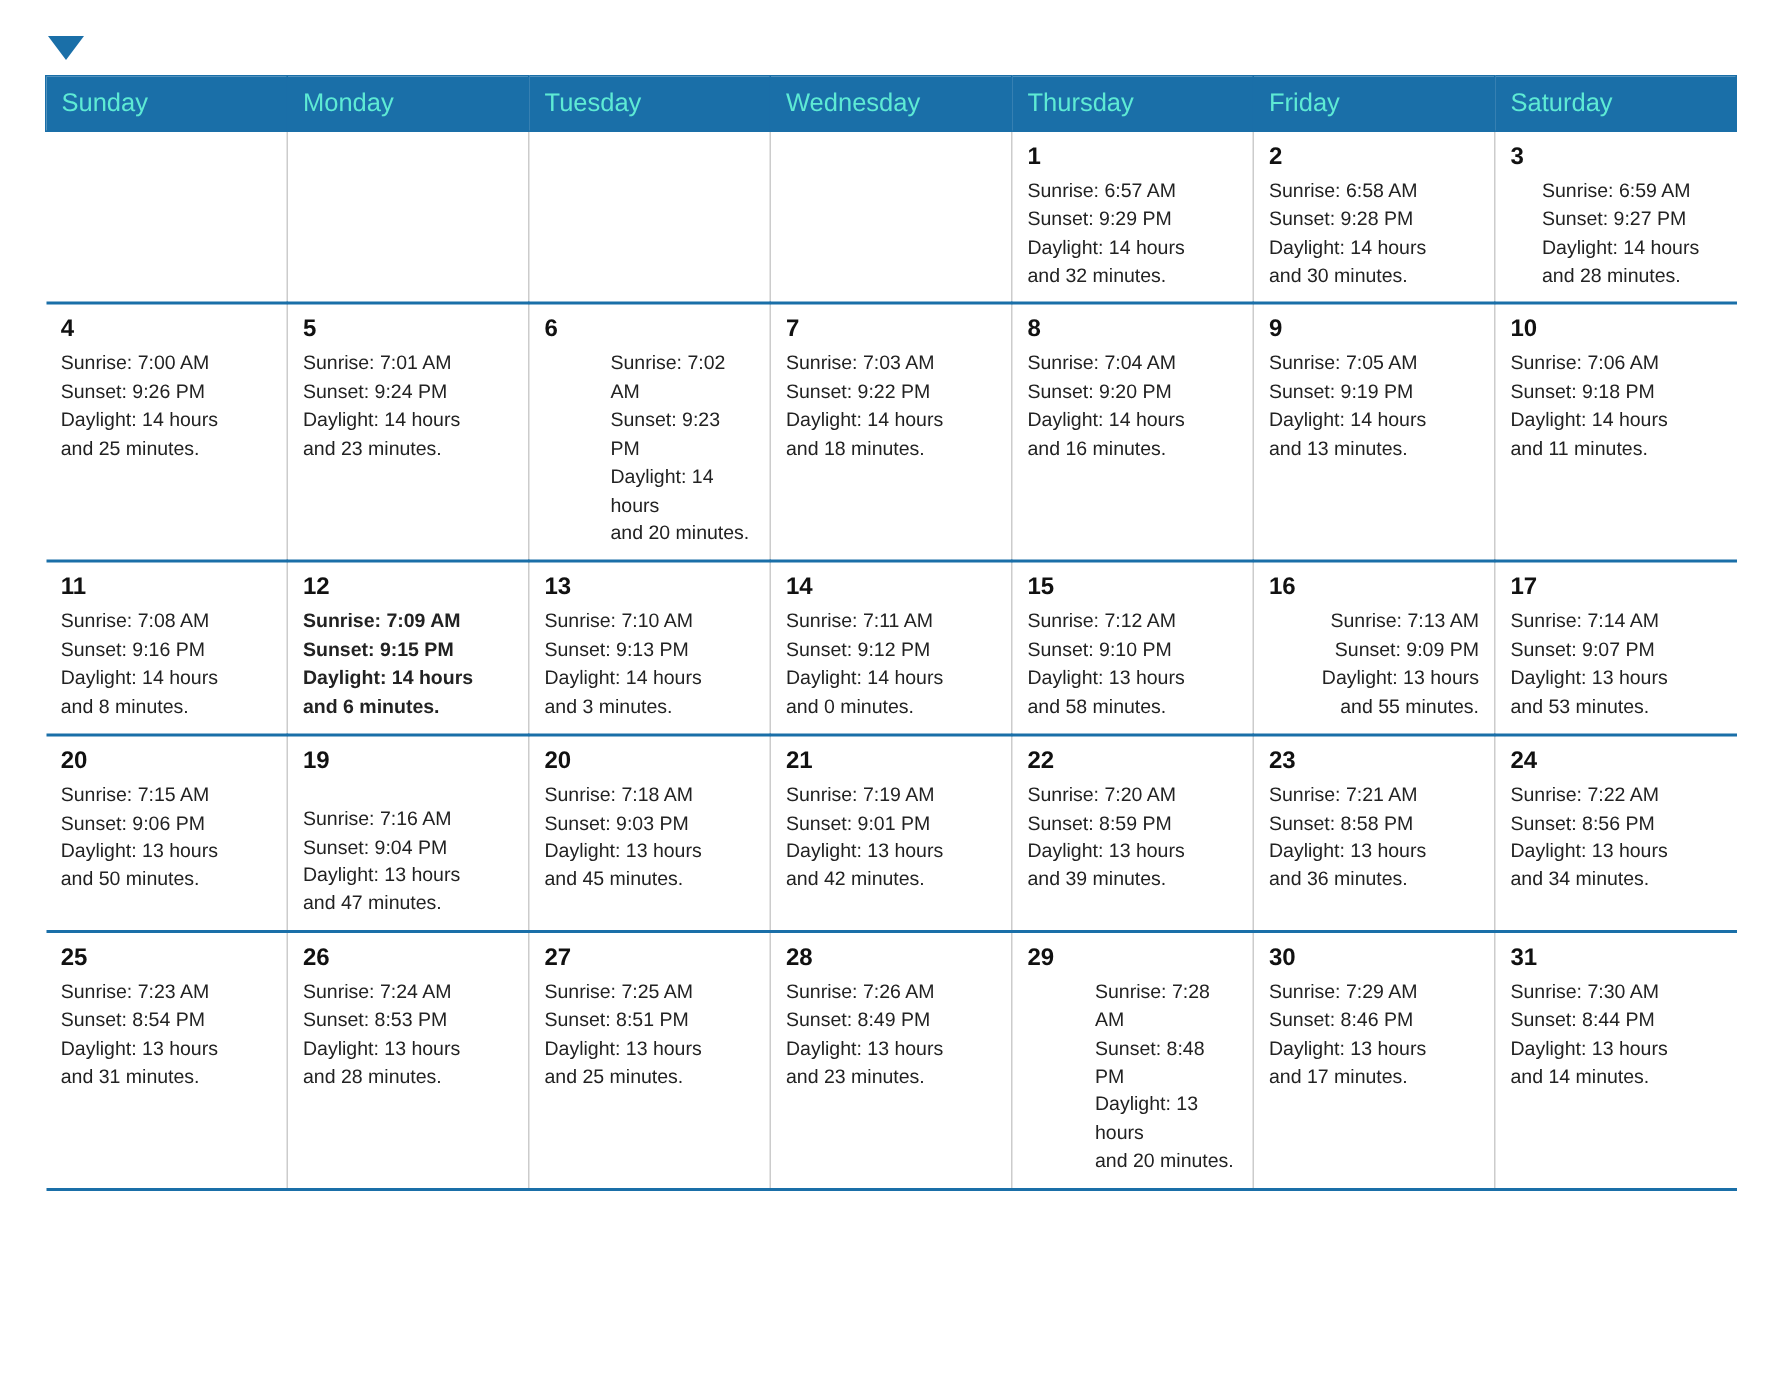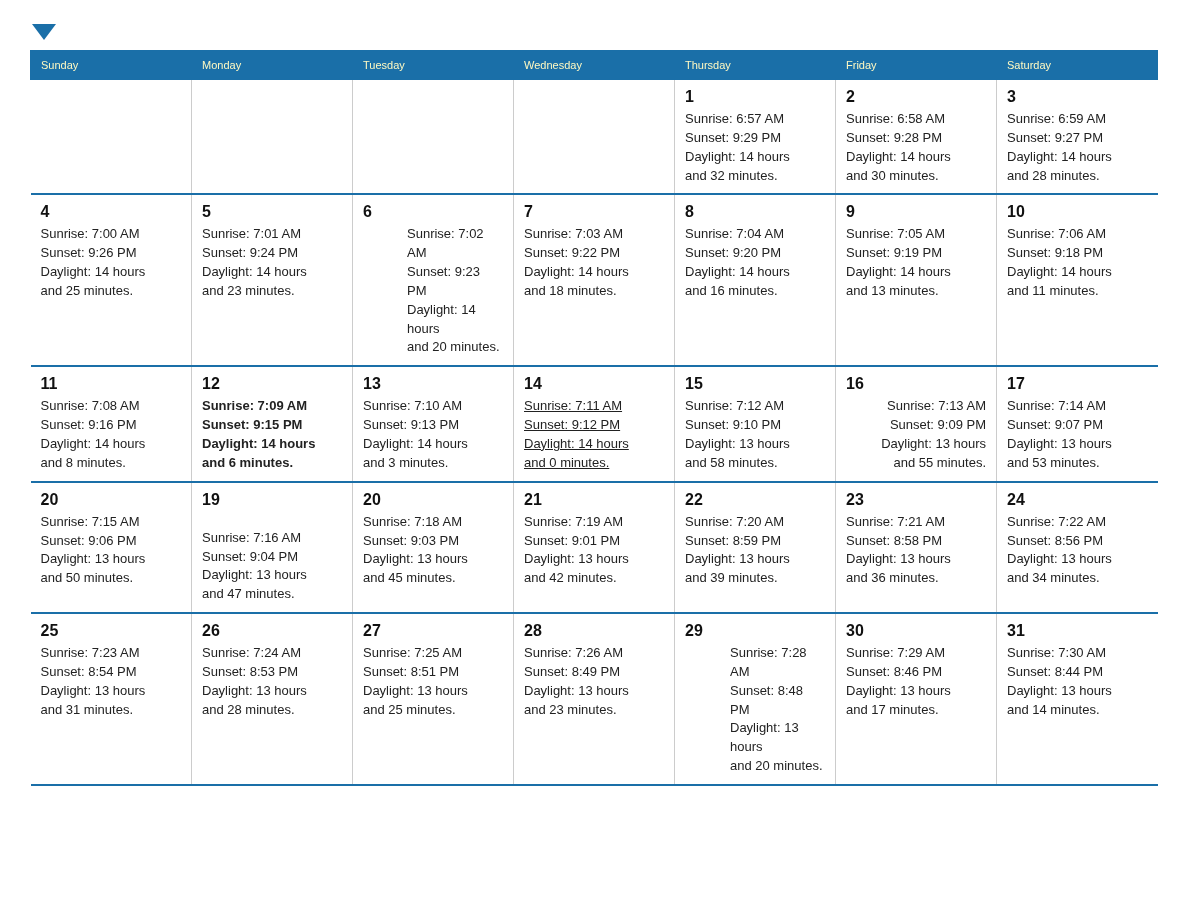--- a/index.html
+++ b/index.html
@@ -51,22 +51,22 @@
       font-size: 20px;
       color: #444;
       margin-top: 4px;
     }
     table {
       width: 100%;
       border-collapse: collapse;
     }
     thead tr th {
       background-color: #1a6fa8;
-      color: #fef9c3;
-      font-size: 11px;
+      color: #5eead4;
+      font-size: 17px;
       font-weight: normal;
       padding: 8px 10px;
       text-align: left;
       border: 1px solid #1a6fa8;
     }
     tbody tr {
       border-bottom: 2px solid #1a6fa8;
     }
     tbody tr td {
       vertical-align: top;
@@ -139,21 +139,21 @@
         </td>
         <td>
           <span class="day-num">2</span>
           <div class="day-info" style="white-space: pre-line;">Sunrise: 6:58 AM
 Sunset: 9:28 PM
 Daylight: 14 hours
 and 30 minutes.</div>
         </td>
         <td>
           <span class="day-num">3</span>
-          <div class="day-info" style="white-space: pre-line;">Sunrise: 6:59 AM
+          <div class="day-info" style="white-space: pre-line; margin-left: 21px;">Sunrise: 6:59 AM
 Sunset: 9:27 PM
 Daylight: 14 hours
 and 28 minutes.</div>
         </td>
       </tr>
       <tr>
         <td>
           <span class="day-num">4</span>
           <div class="day-info" style="white-space: pre-line;">Sunrise: 7:00 AM
 Sunset: 9:26 PM
@@ -220,21 +220,21 @@
         </td>
         <td>
           <span class="day-num">13</span>
           <div class="day-info" style="white-space: pre-line;">Sunrise: 7:10 AM
 Sunset: 9:13 PM
 Daylight: 14 hours
 and 3 minutes.</div>
         </td>
         <td>
           <span class="day-num">14</span>
-          <div class="day-info" style="white-space: pre-line; text-decoration: underline;">Sunrise: 7:11 AM
+          <div class="day-info" style="white-space: pre-line;">Sunrise: 7:11 AM
 Sunset: 9:12 PM
 Daylight: 14 hours
 and 0 minutes.</div>
         </td>
         <td>
           <span class="day-num">15</span>
           <div class="day-info" style="white-space: pre-line;">Sunrise: 7:12 AM
 Sunset: 9:10 PM
 Daylight: 13 hours
 and 58 minutes.</div>

